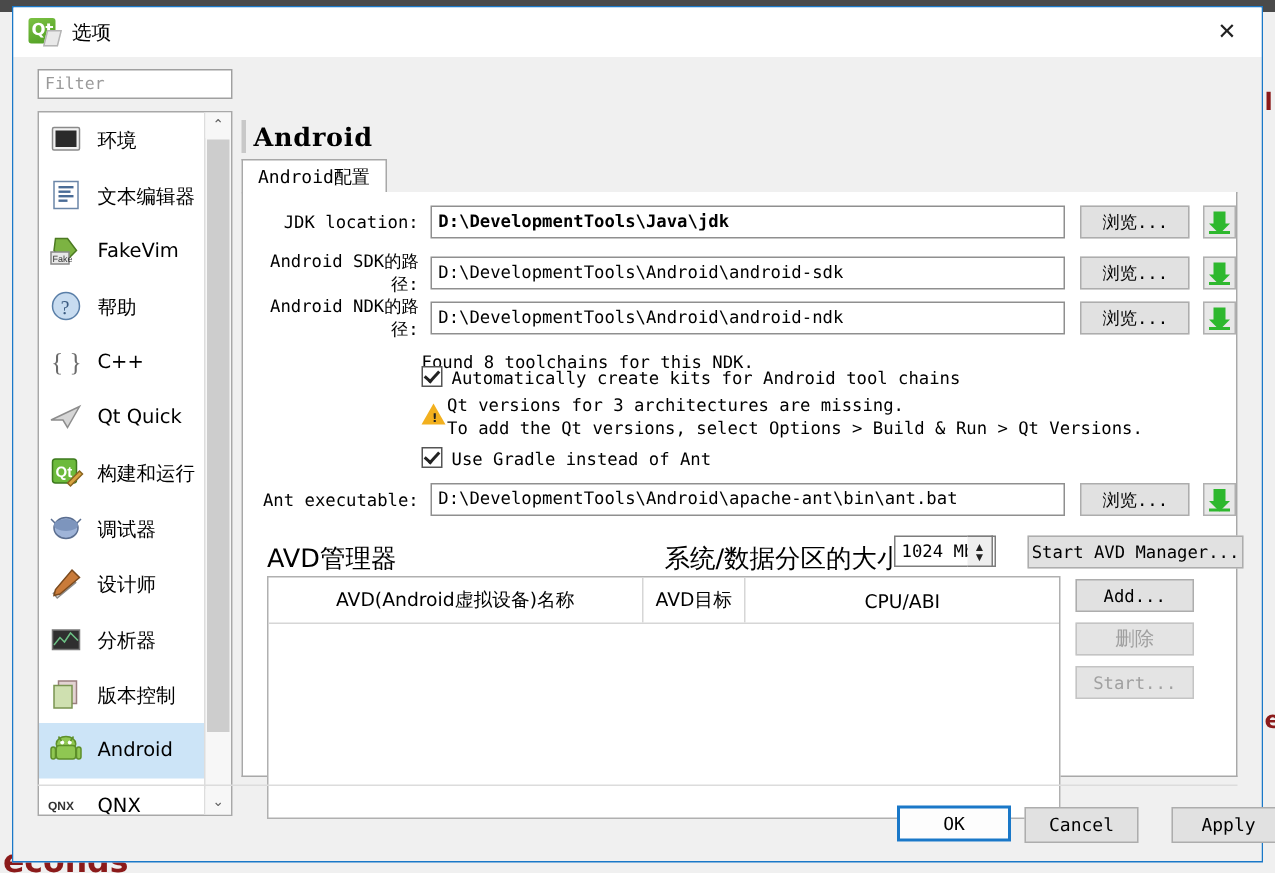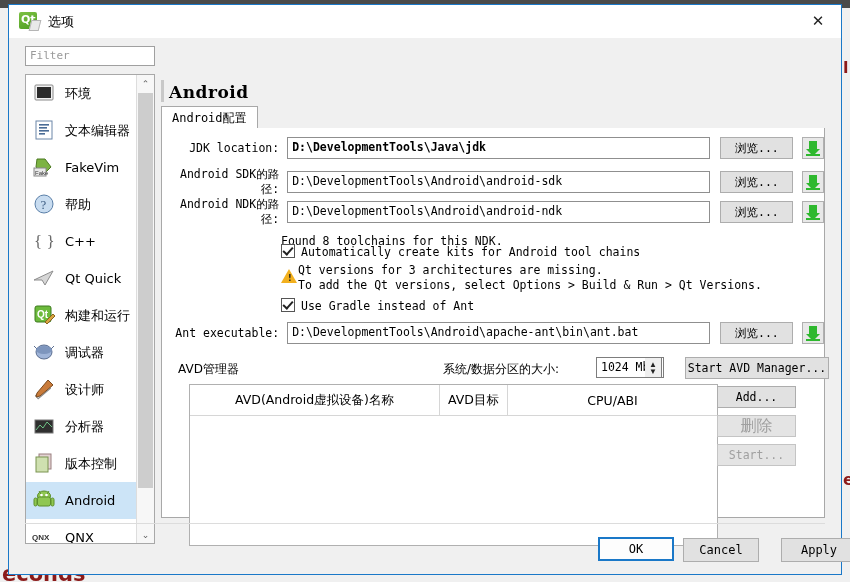--- a/index.html
+++ b/index.html
@@ -76,42 +76,42 @@
   .panel{position:absolute;left:152px;top:90px;right:16px;bottom:56px;
      background:#fff;border:1px solid #a8a8a8;border-top:none;box-sizing:border-box;}
 
   .row{position:absolute;display:flex;align-items:center;}
   .flabel{font-family:"DejaVu Sans Mono",monospace;font-size:11.5px;text-align:right;}
   .finput{background:#fff;border:1px solid #8f8f8f;box-sizing:border-box;height:22px;
      font-family:"DejaVu Sans Mono",monospace;font-size:11.5px;padding:2px 4px;color:#000;}
   .btn{background:#e1e1e1;border:1px solid #adadad;box-sizing:border-box;height:22px;
      font-family:"DejaVu Sans Mono",monospace;font-size:11.5px;display:flex;
      align-items:center;justify-content:center;color:#000;}
-  .btn.cn{font-family:Liberation Sans, sans-serif;font-size:16px;}
+  .btn.cn{font-family:Liberation Sans, sans-serif;font-size:13px;}
   .btn.disabled{color:#a0a0a0;background:#e4e4e4;border-color:#c4c4c4;}
 
   .dlbtn{width:22px;height:22px;background:#e8e8e8;border:1px solid #b0b0b0;
      box-sizing:border-box;position:relative;}
   .dlbtn .arr{position:absolute;left:6px;top:3px;width:8px;height:9px;background:#2eb82e;}
   .dlbtn .tri{position:absolute;left:3px;top:11px;width:0;height:0;
      border-left:7px solid transparent;border-right:7px solid transparent;border-top:7px solid #2eb82e;}
   .dlbtn .base{position:absolute;left:3px;bottom:2px;width:14px;height:2px;background:#2eb82e;}
 
   .note{position:absolute;font-family:"DejaVu Sans Mono",monospace;font-size:11.5px;}
   .chk{width:12px;height:12px;border:1px solid #555;background:#fff;display:inline-block;
      position:relative;vertical-align:-2px;margin-right:6px;}
   .chk:after{content:"";position:absolute;left:3px;top:0px;width:4px;height:8px;
      border:solid #222;border-width:0 2px 2px 0;transform:rotate(42deg);}
   .warn-ico{width:17px;height:15px;position:relative;display:inline-block;}
   .warn-ico .t{position:absolute;left:0;top:0;width:0;height:0;
      border-left:8px solid transparent;border-right:8px solid transparent;border-bottom:14px solid #f2b01e;}
   .warn-ico .m{position:absolute;left:7px;top:5px;color:#222;font-size:8px;font-weight:bold;
      font-family:"DejaVu Sans",sans-serif;}
 
-  .sec-label{position:absolute;font-family:"DejaVu Sans",sans-serif;font-size:12px;}
+  .sec-label{position:absolute;font-family:"DejaVu Sans",sans-serif;font-size:17px;}
   .spin{position:absolute;width:68px;height:21px;background:#fff;border:1px solid #7d7d7d;
      box-sizing:border-box;font-family:"DejaVu Sans Mono",monospace;font-size:11.5px;padding:2px 4px;}
   .spin-b{position:absolute;width:17px;height:21px;background:#efefef;border:1px solid #7d7d7d;
      border-left:none;box-sizing:border-box;display:flex;flex-direction:column;
      align-items:center;justify-content:center;line-height:7px;font-size:8px;color:#222;}
 
   .tbl{position:absolute;background:#fff;border:1px solid #b0b0b0;box-sizing:border-box;}
   .tbl-head{display:flex;height:30px;border-bottom:1px solid #d6d6d6;}
   .th{display:flex;align-items:center;justify-content:center;
       font-family:"DejaVu Sans",sans-serif;font-size:12.5px;
@@ -340,21 +340,21 @@
 
       <div class="sec-label" style="left:16px;top:233px;">AVD管理器</div>
       <div class="sec-label" style="left:281px;top:233px;">系统/数据分区的大小:</div>
       <div class="spin" style="left:434px;top:229px;">1024 Mb</div>
       <div class="spin-b" style="left:483px;top:229px;">
         <span>▲</span>
         <span>▼</span>
       </div>
       <div class="btn" style="position:absolute;left:523px;top:229px;width:144px;height:22px;">Start AVD Manager...</div>
 
-      <div class="tbl" style="left:16px;top:256px;width:529px;height:162px;margin-left:11px;">
+      <div class="tbl" style="left:16px;top:256px;width:529px;height:162px;">
         <div class="tbl-head">
           <div class="th" style="width:250px;">AVD(Android虚拟设备)名称</div>
           <div class="th" style="width:68px;">AVD目标</div>
           <div class="th" style="width:209px;">CPU/ABI</div>
         </div>
       </div>
 
       <div class="btn" style="position:absolute;left:555px;top:258px;width:79px;height:22px;">Add...</div>
       <div class="btn cn disabled" style="position:absolute;left:555px;top:287px;width:79px;height:22px;">删除</div>
       <div class="btn disabled" style="position:absolute;left:555px;top:316px;width:79px;height:22px;">Start...</div>

